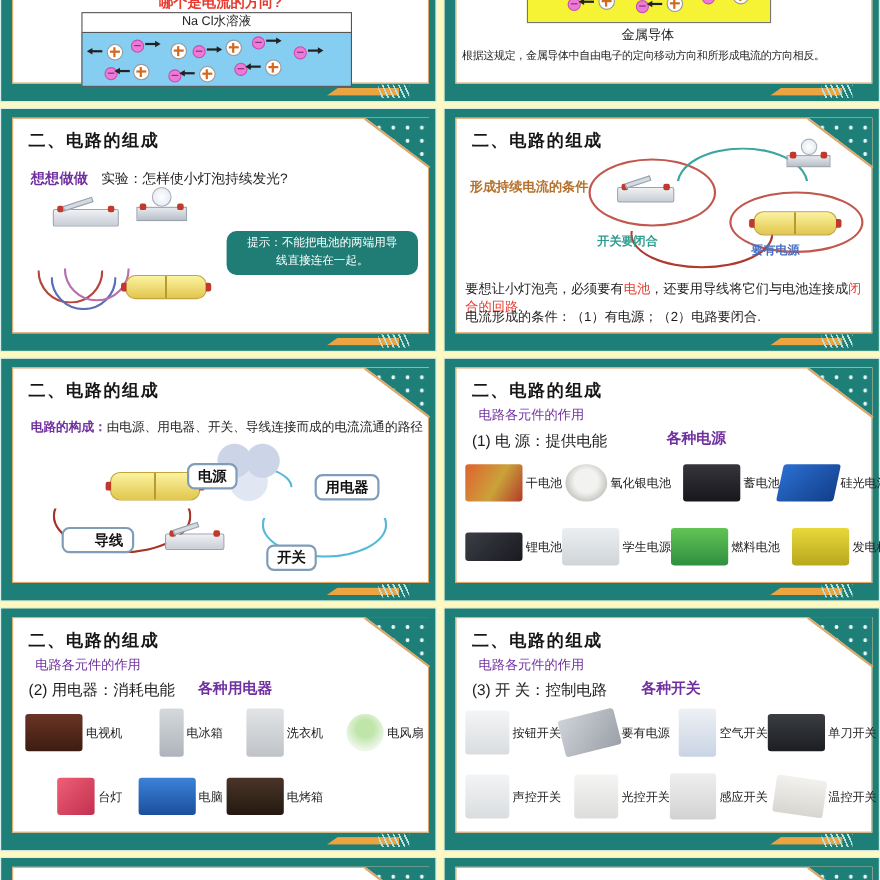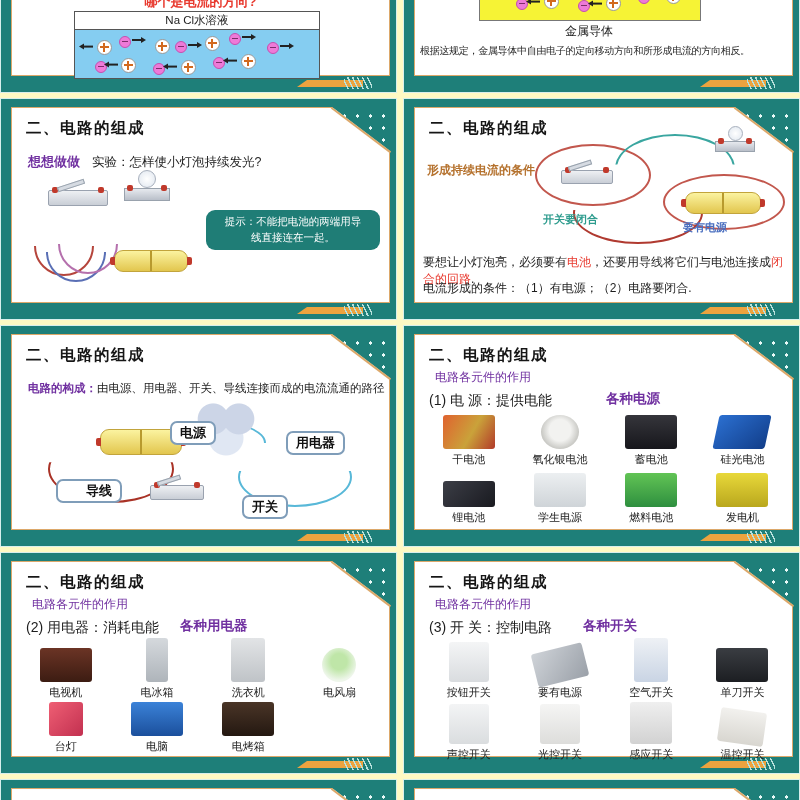--- a/index.html
+++ b/index.html
@@ -23,21 +23,21 @@
   
   .stitle{position:absolute;left:14px;top:10px;font-size:15.5px;font-weight:bold;color:#161616;letter-spacing:1.5px;}
   .purple{color:#7030a0;}
   .section{position:absolute;left:20px;top:34px;font-size:12px;color:#7030a0;}
   .lead{position:absolute;left:14px;top:57px;font-size:14px;color:#1d1d1d;}
   .variety{position:absolute;top:55px;font-size:13.5px;font-weight:bold;color:#7030a0;}
 
   
   .grid3{position:absolute;left:8px;right:4px;top:76px;bottom:2px;display:grid;
          grid-template-columns:repeat(4,1fr);grid-template-rows:1fr 1fr;}
-  .cell{display:flex;flex-direction:column;align-items:center;justify-content:flex-end;gap:3px;padding-bottom:2px;}
+  .cell{display:flex;flex-direction:row;align-items:center;justify-content:flex-end;gap:3px;padding-bottom:2px;}
   .photo{width:52px;height:34px;border-radius:3px;background:#ddd;}
   .plabel{font-size:11px;color:#222;white-space:nowrap;}
 
   
   .nabox{position:absolute;left:62px;top:130px;width:246px;}
   .nahead{height:17px;border:1px solid #555;background:#fff;text-align:center;font-size:11.5px;color:#222;line-height:17px;}
   .nablue{position:relative;height:48px;border:1px solid #555;border-top:none;background:#85cdf1;}
   .redq{position:absolute;left:0;top:112px;width:100%;text-align:center;font-size:13px;font-weight:bold;color:#e8392e;}
   .ybox{position:absolute;left:64px;top:86px;width:220px;height:52px;background:#f6f335;border:1px solid #777;}
   .ycap{position:absolute;left:64px;top:142px;width:220px;text-align:center;font-size:12px;color:#222;}

